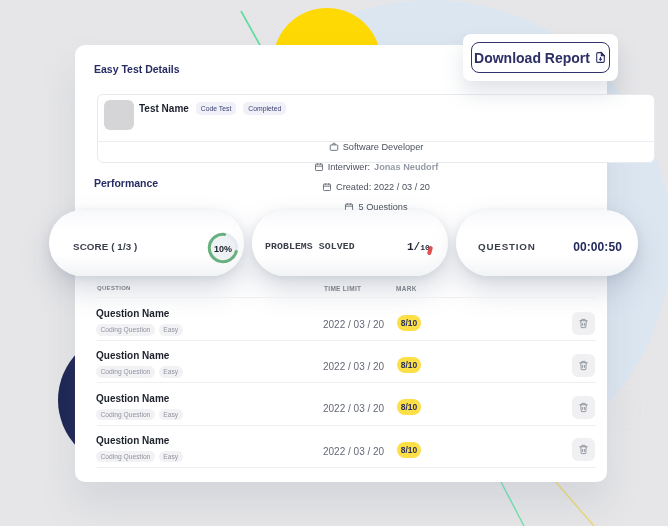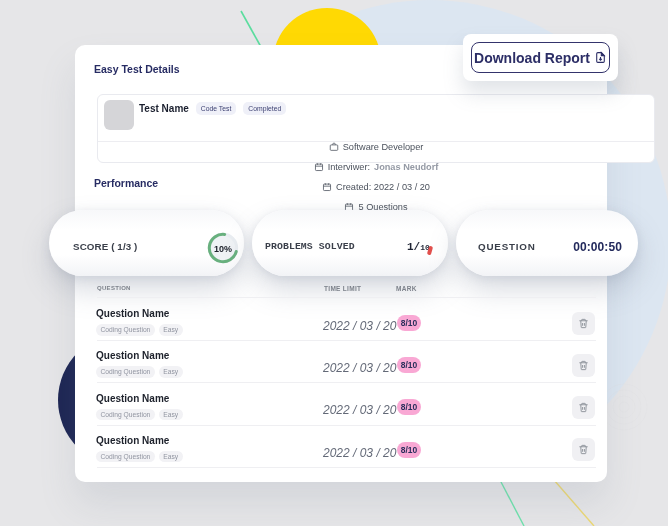--- a/index.html
+++ b/index.html
@@ -30,22 +30,22 @@
   background:linear-gradient(180deg,#f7f8fa 0%,#ffffff 30%,#ffffff 68%,#f2f3f6 100%);
   box-shadow:0 14px 28px rgba(125,135,155,.3), 0 2px 10px rgba(140,150,170,.20); }
 .plabel { position:absolute; top:50%; transform:translateY(calc(-50% + 3.5px)); font-size:9.8px; font-weight:bold; color:#3a3f4a; letter-spacing:.1px; }
 
 .thead { position:absolute; font-size:6.5px; font-weight:bold; color:#7c818a; letter-spacing:.3px; top:285px; }
 .tline { position:absolute; left:97px; width:499px; height:1px; background:#efeff2; }
 
 .qtitle { position:absolute; left:96px; font-size:10px; font-weight:bold; color:#1d212b; }
 .qtags { position:absolute; left:96px; display:flex; gap:4px; }
 .qtag { background:#f2f2f5; color:#9094a0; font-size:6.7px; padding:2px 4.5px 2.5px; border-radius:7px; }
-.qdate { position:absolute; left:323px; font-size:12px; color:#636977;font-style:italic; }
-.qmark { position:absolute; left:397px; width:24px; height:16px; display:flex; align-items:center; justify-content:center; font-size:8.5px; font-weight:bold; color:#2a2f5b; background:#f9a8d4; border-radius:8px; }
+.qdate { position:absolute; left:323px; font-size:10px; color:#636977; }
+.qmark { position:absolute; left:397px; width:24px; height:16px; display:flex; align-items:center; justify-content:center; font-size:8.5px; font-weight:bold; color:#2a2f5b; background:#fde047; border-radius:8px; }
 .qtrash { position:absolute; left:572px; width:23px; height:23px; background:#f0f0f3; border-radius:6px; display:flex; align-items:center; justify-content:center; }
 </style>
 </head>
 <body>
 
 <svg class="bg" width="668" height="526">
   <circle cx="430" cy="241" r="241" fill="#dce6f1"></circle>
   <circle cx="327" cy="62" r="54" fill="#ffd903"></circle>
   <circle cx="125" cy="400" r="67" fill="#1c2553"></circle>
   <line x1="241" y1="11" x2="261" y2="47" stroke="#5bdd9e" stroke-width="1.6"></line>

